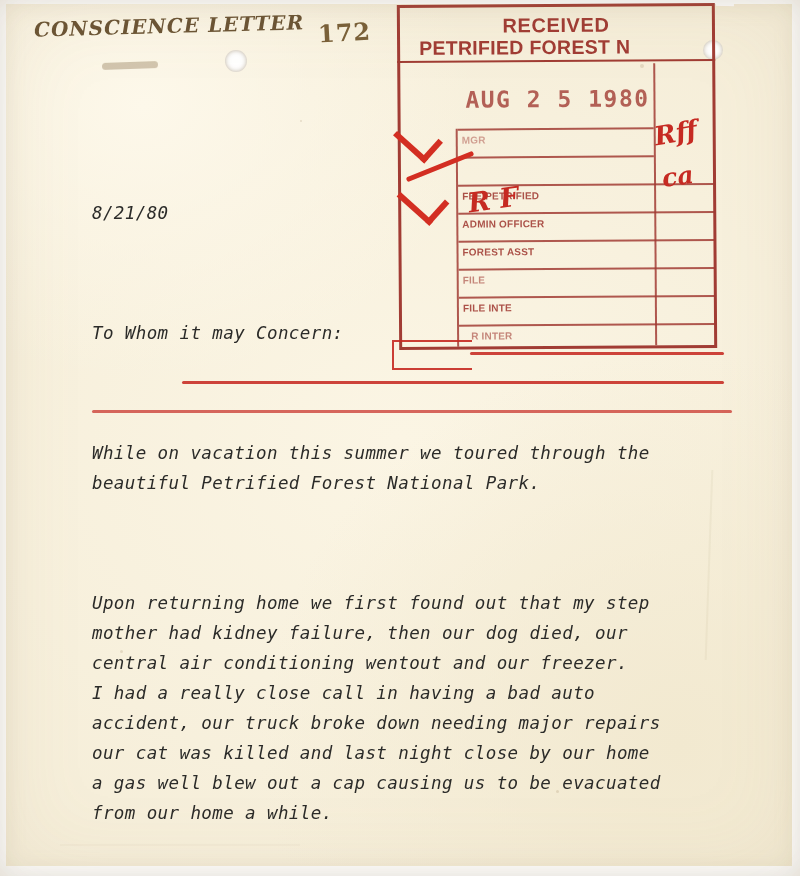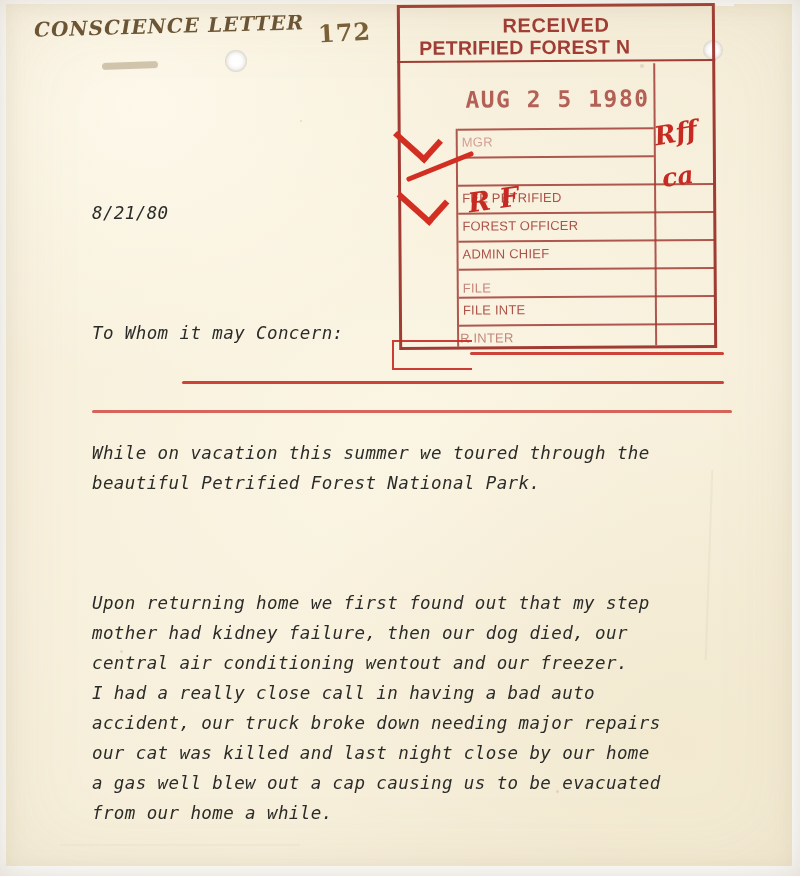--- a/index.html
+++ b/index.html
@@ -169,22 +169,22 @@
     opacity: 0.8;
   }
   .grid-line {
     position: absolute;
     background: #9a2d26;
     opacity: 0.85;
   }
   .stamp-cell-label {
     position: absolute;
     font-family: "Liberation Sans", sans-serif;
-    font-size: 13px;
-    font-weight: 400;
+    font-size: 10px;
+    font-weight: 700;
     letter-spacing: 0.2px;
     white-space: nowrap;
     opacity: 0.88;
   }
 
   
   .pen {
     position: absolute;
     color: #c62a22;
     font-family: "DejaVu Serif", serif;
@@ -275,25 +275,25 @@
     <div class="grid-line" style="left:60px;top:152px;width:196px;height:2px;"></div>
     <div class="grid-line" style="left:60px;top:180px;width:256px;height:2px;"></div>
     <div class="grid-line" style="left:60px;top:208px;width:256px;height:2px;"></div>
     <div class="grid-line" style="left:60px;top:236px;width:256px;height:2px;"></div>
     <div class="grid-line" style="left:60px;top:264px;width:256px;height:2px;"></div>
     <div class="grid-line" style="left:60px;top:292px;width:256px;height:2px;"></div>
     <div class="grid-line" style="left:60px;top:320px;width:256px;height:2px;"></div>
 
     <div class="stamp-cell-label" style="left:64px;top:130px;opacity:.45;">MGR</div>
     <div class="stamp-cell-label" style="left:64px;top:186px;">FEE PETRIFIED</div>
-    <div class="stamp-cell-label" style="left:64px;top:214px;">FOREST OFFICER</div>
-    <div class="stamp-cell-label" style="left:64px;top:242px;">ADMIN CHIEF</div>
-    <div class="stamp-cell-label" style="left:64px;top:276px;opacity:.6;">FILE</div>
+    <div class="stamp-cell-label" style="left:64px;top:214px;">ADMIN OFFICER</div>
+    <div class="stamp-cell-label" style="left:64px;top:242px;">FOREST ASST</div>
+    <div class="stamp-cell-label" style="left:64px;top:270px;opacity:.6;">FILE</div>
     <div class="stamp-cell-label" style="left:64px;top:298px;">FILE INTE</div>
-    <div class="stamp-cell-label" style="left:61px;top:326px;opacity:.6;">R   INTER</div>
+    <div class="stamp-cell-label" style="left:72px;top:326px;opacity:.6;">R   INTER</div>
   </div>
 
   <div class="check" style="left:404px;top:118px;width:22px;height:36px;"></div>
   <div class="check" style="left:408px;top:178px;width:24px;height:38px;"></div>
   <div class="slash" style="left:404px;top:164px;width:72px;transform:rotate(-22deg);"></div>
   <div class="pen" id="pen-rf">R F</div>
   <div class="pen" id="pen-rff">Rff</div>
   <div class="pen" id="pen-ca">ca</div>
 
   <div class="letter">

